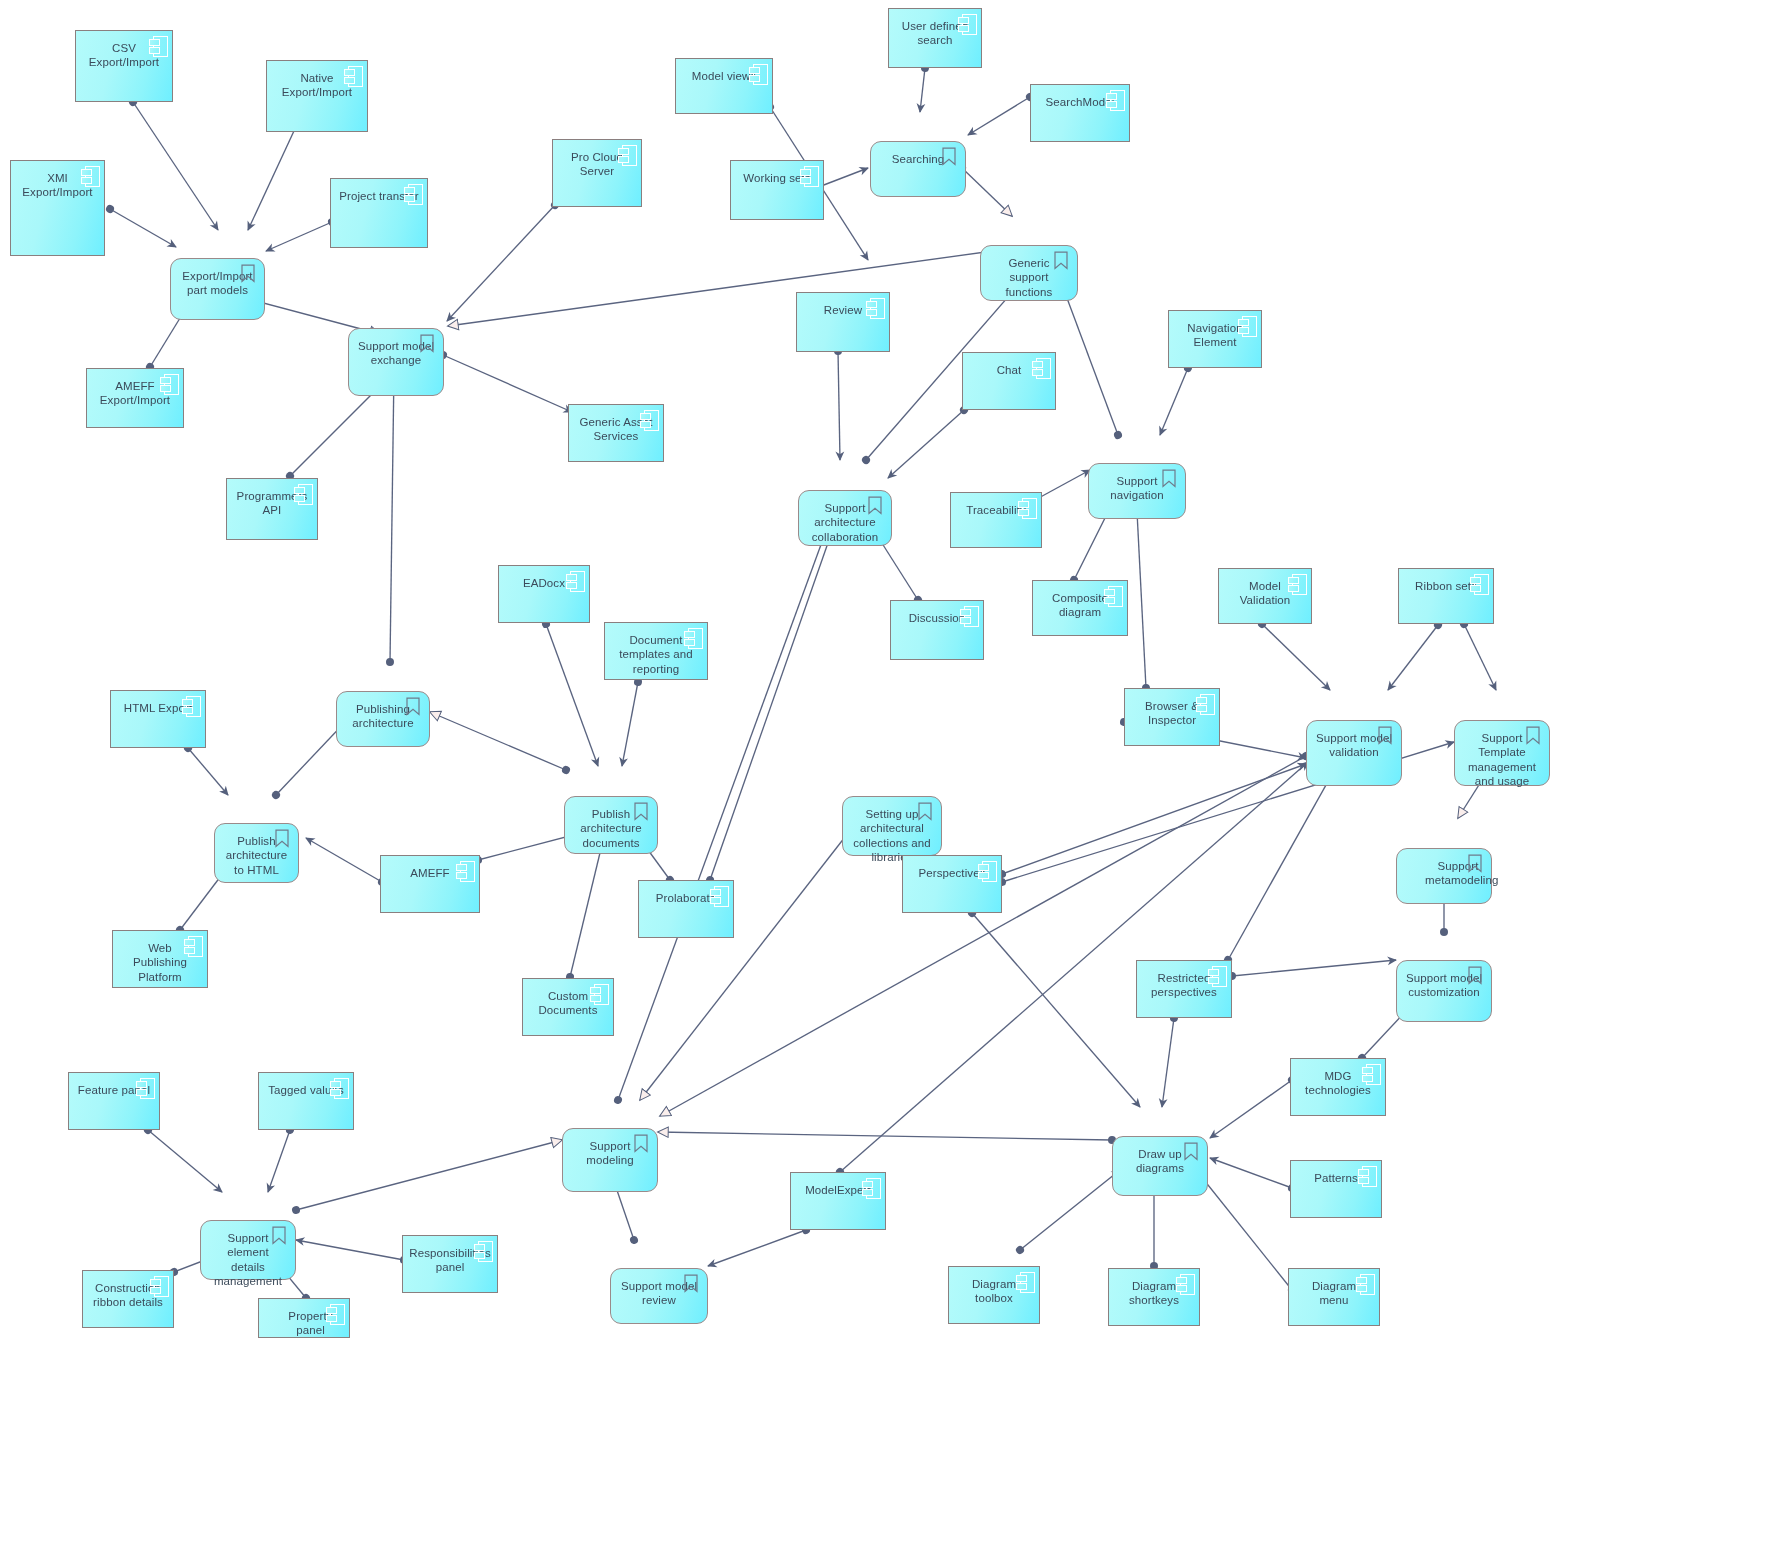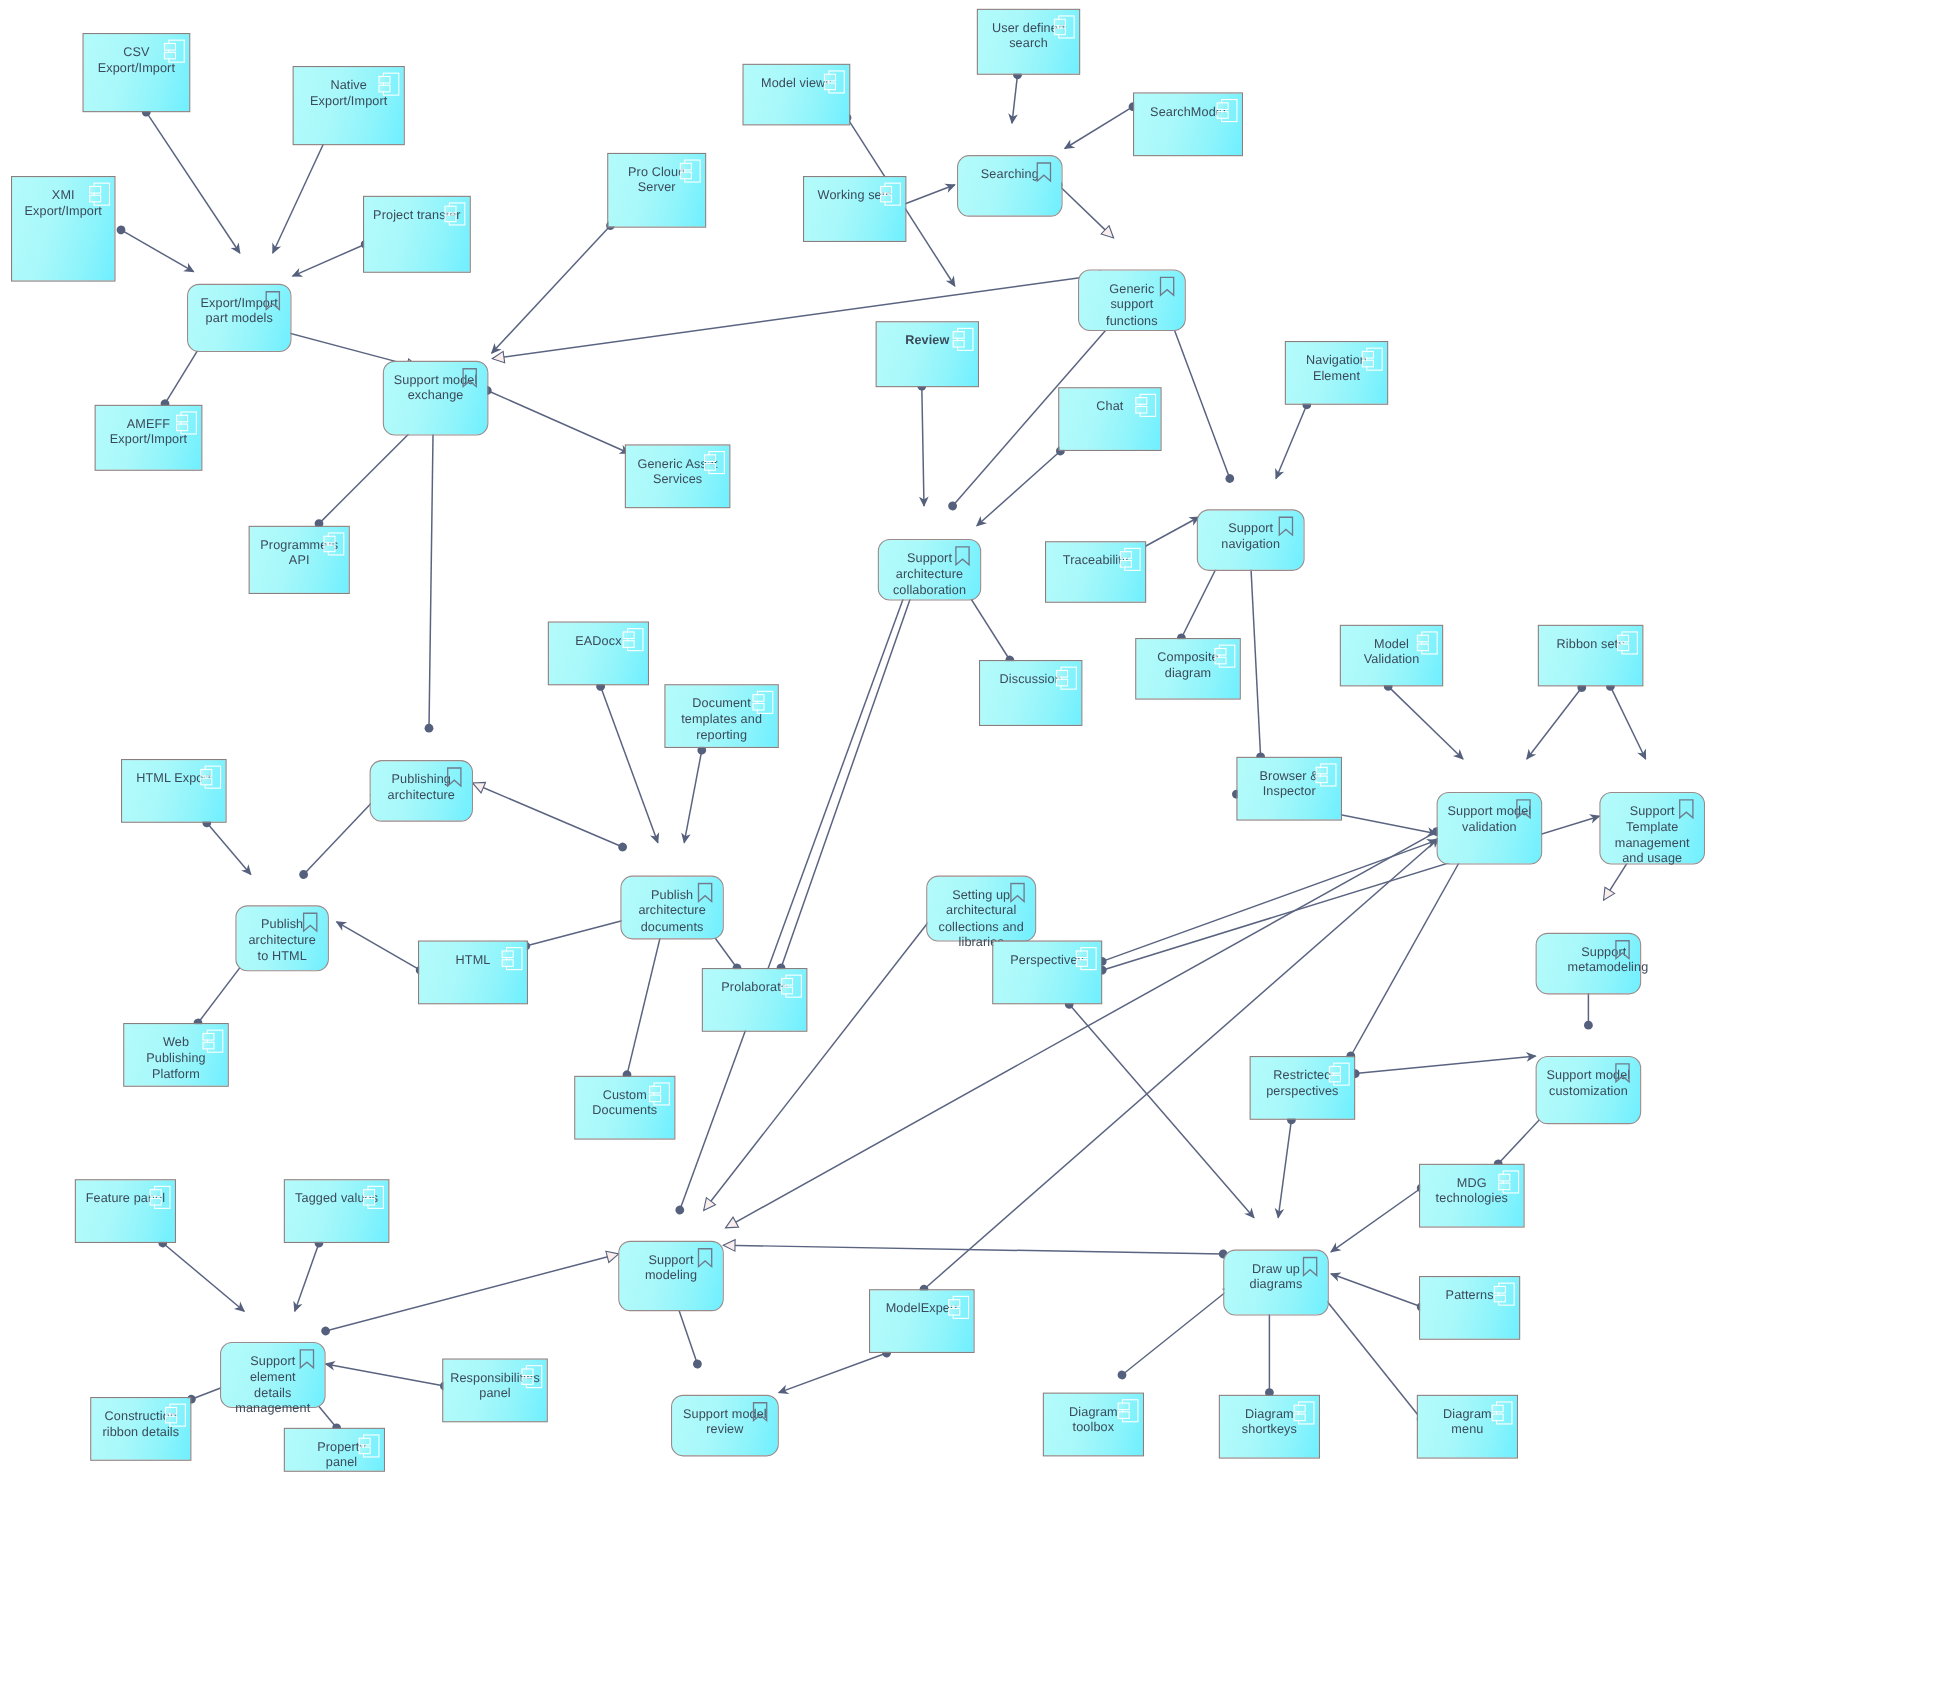--- a/index.html
+++ b/index.html
@@ -224,21 +224,21 @@
         <span class="ico-cap"><svg width="16" height="19" viewBox="0 0 16 19">
             <path d="M2,1.2 L14,1.2 L14,17.5 L8,12.3 L2,17.5 Z" fill="none" stroke="#6e7b8c" stroke-width="1.2"></path>
           </svg></span>
       </div>
       <div class="node cap" style="left: 980px; top: 217px; width: 98px; height: 56px;">
         <span class="lbl">Generic support functions</span>
         <span class="ico-cap"><svg width="16" height="19" viewBox="0 0 16 19">
             <path d="M2,1.2 L14,1.2 L14,17.5 L8,12.3 L2,17.5 Z" fill="none" stroke="#6e7b8c" stroke-width="1.2"></path>
           </svg></span>
       </div>
-      <div class="node comp" style="left: 796px; top: 292px; width: 94px; height: 60px; font-weight: bold;">
+      <div class="node comp" style="left: 796px; top: 292px; width: 94px; height: 60px;">
         <span class="lbl">Review</span>
         <span class="ico-comp">
           <span class="bd"></span>
           <span class="t1"></span>
           <span class="t2"></span>
         </span>
       </div>
       <div class="node comp" style="left: 962px; top: 352px; width: 94px; height: 58px;">
         <span class="lbl">Chat</span>
         <span class="ico-comp">
@@ -375,21 +375,21 @@
             <path d="M2,1.2 L14,1.2 L14,17.5 L8,12.3 L2,17.5 Z" fill="none" stroke="#6e7b8c" stroke-width="1.2"></path>
           </svg></span>
       </div>
       <div class="node cap" style="left: 214px; top: 795px; width: 85px; height: 60px;">
         <span class="lbl">Publish architecture to HTML</span>
         <span class="ico-cap"><svg width="16" height="19" viewBox="0 0 16 19">
             <path d="M2,1.2 L14,1.2 L14,17.5 L8,12.3 L2,17.5 Z" fill="none" stroke="#6e7b8c" stroke-width="1.2"></path>
           </svg></span>
       </div>
       <div class="node comp" style="left: 380px; top: 855px; width: 100px; height: 58px;">
-        <span class="lbl">HTML</span>
+        <span class="lbl">AMEFF</span>
         <span class="ico-comp">
           <span class="bd"></span>
           <span class="t1"></span>
           <span class="t2"></span>
         </span>
       </div>
       <div class="node comp" style="left: 638px; top: 880px; width: 96px; height: 58px;">
         <span class="lbl">Prolaborate</span>
         <span class="ico-comp">
           <span class="bd"></span>

